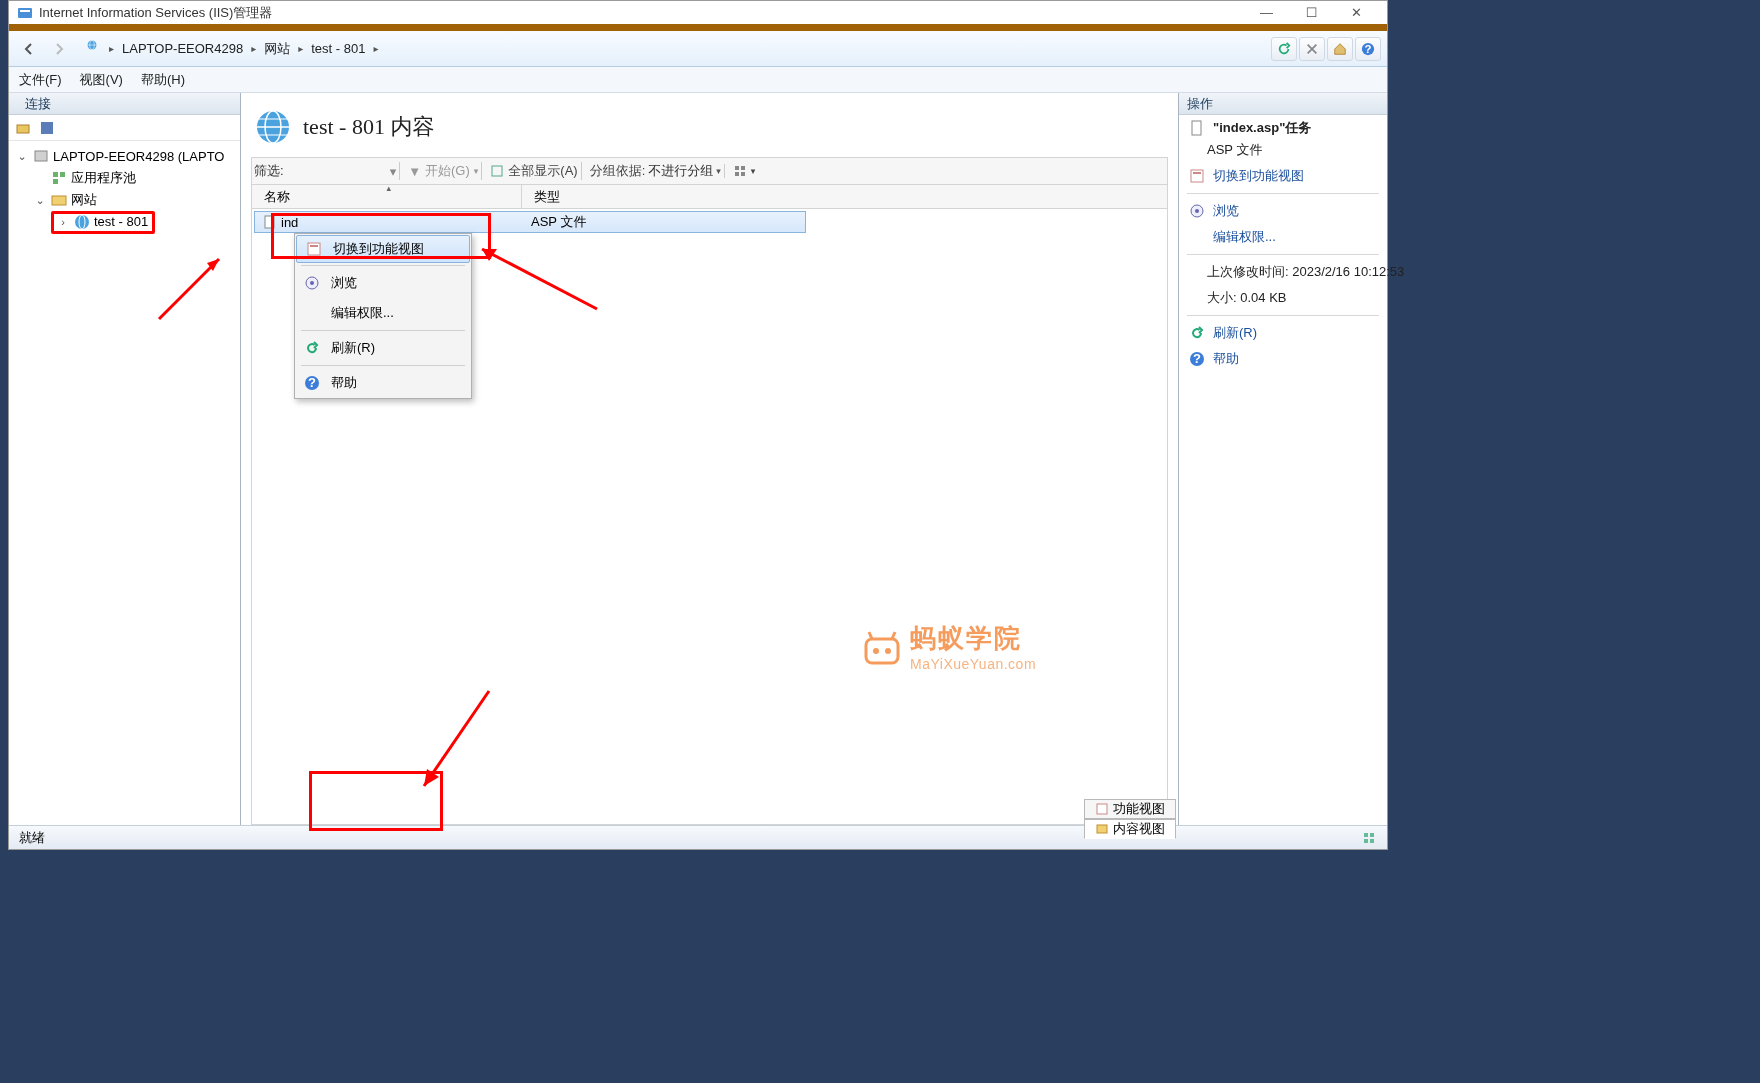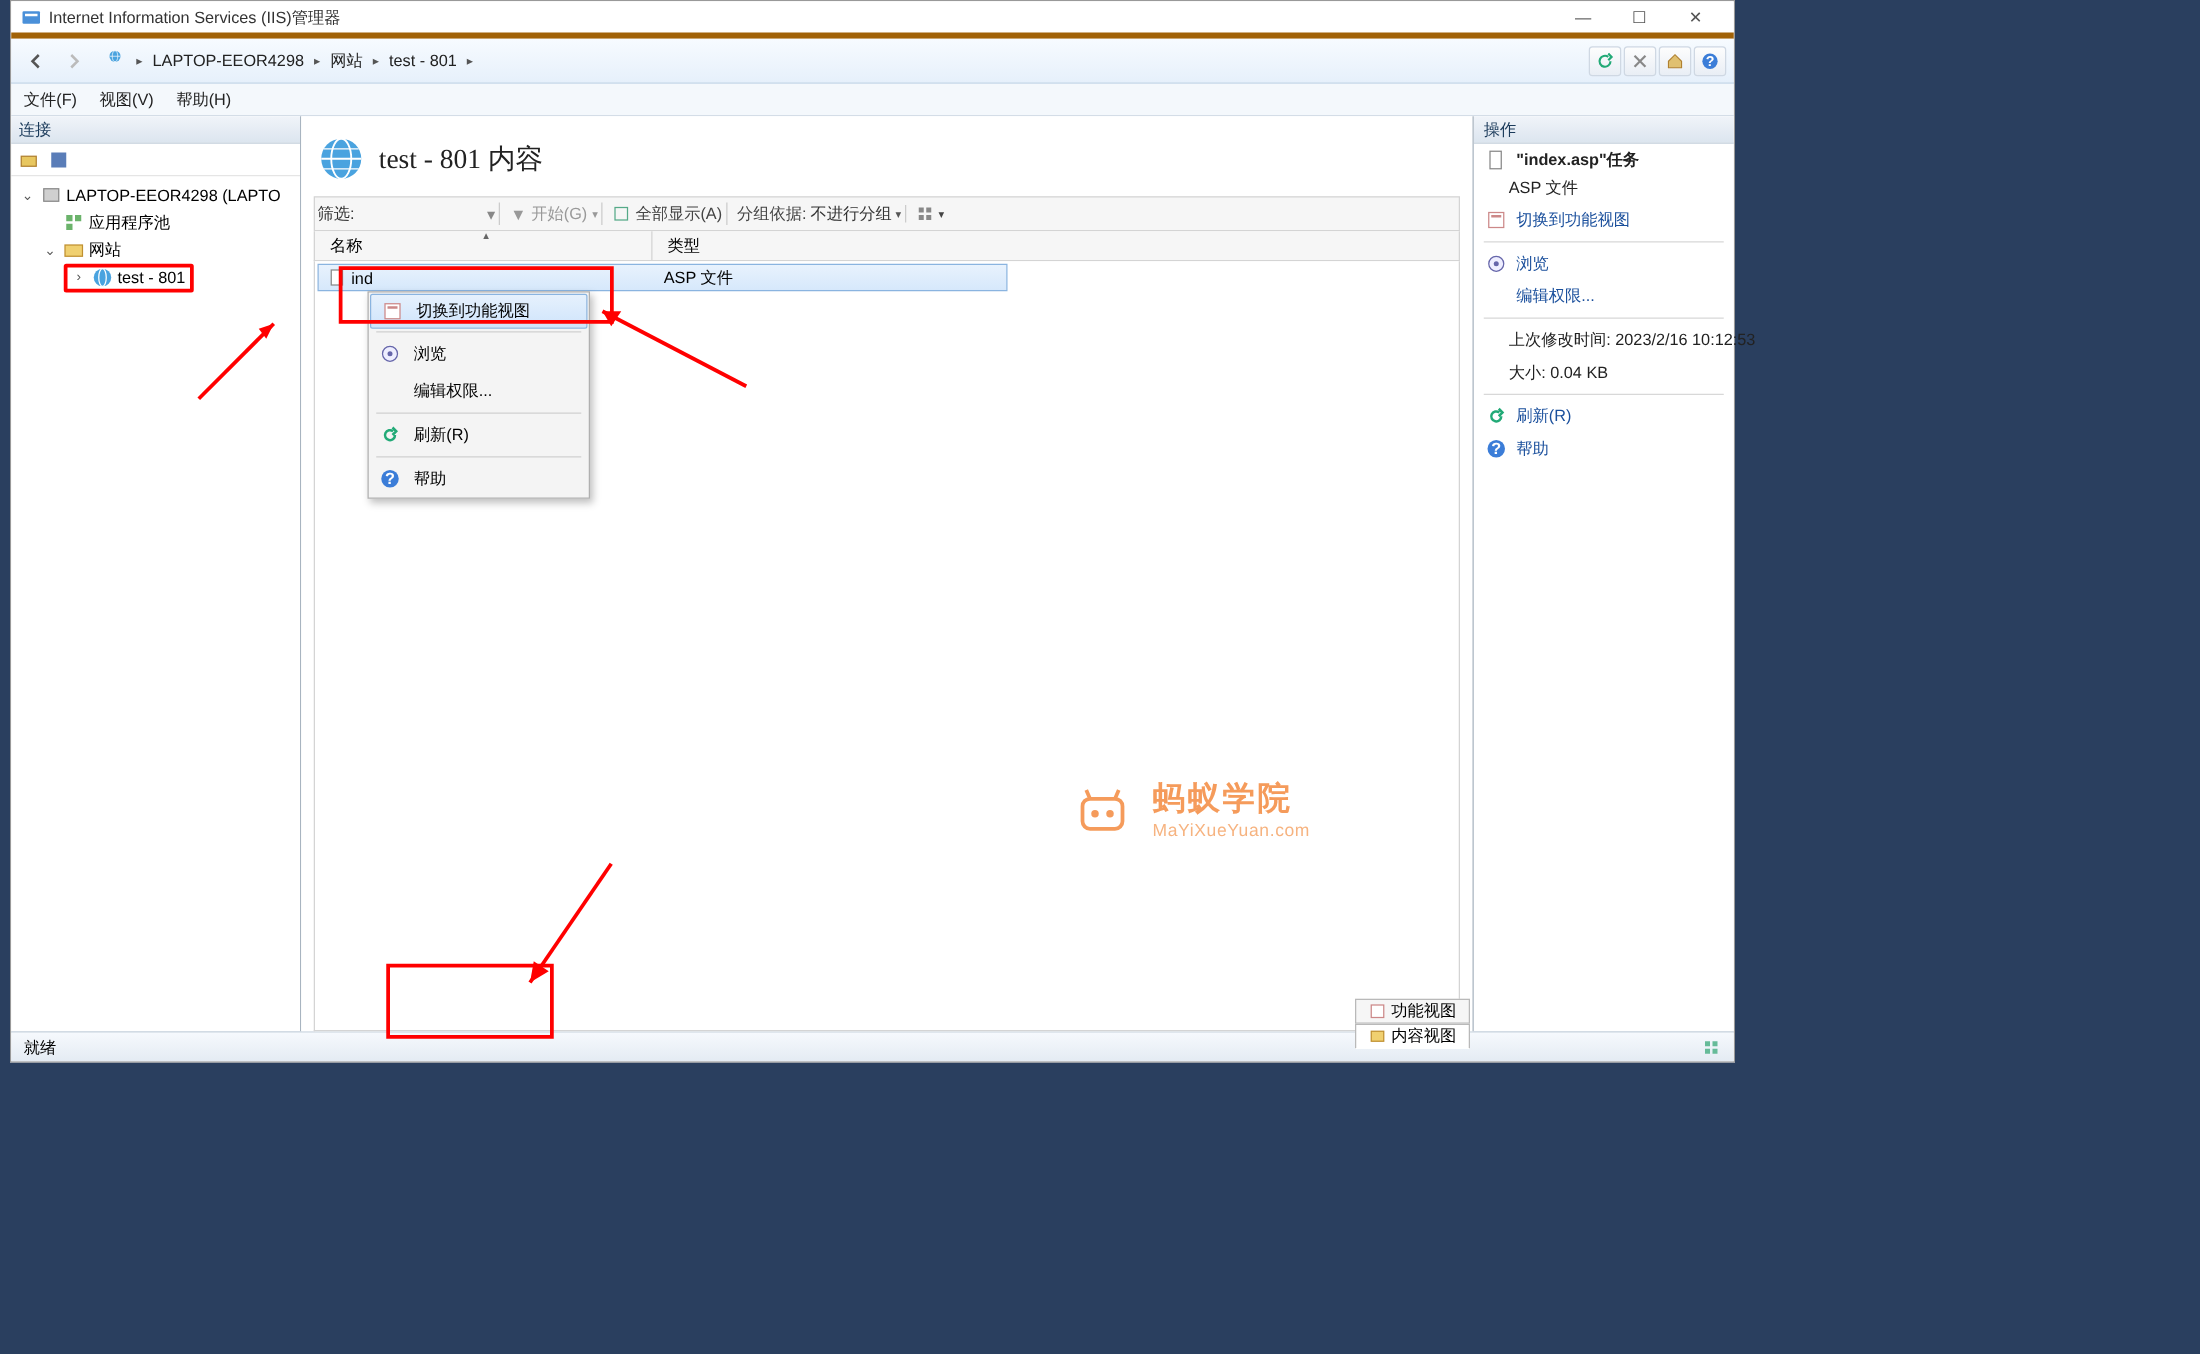--- a/index.html
+++ b/index.html
@@ -1,36 +1,36 @@
 <!DOCTYPE html>
 <html><head>
 <meta charset="utf-8">
 <style>
 * { box-sizing: border-box; margin: 0; padding: 0; font-family: "Microsoft YaHei", "Segoe UI", sans-serif; font-size: 13px; }
 body { width: 1760px; height: 1083px; background: #2a3f5f; overflow: hidden; position: relative; }
 .window { position: absolute; top: 0; left: 8px; width: 1380px; height: 850px; background: #fff; border: 1px solid #999; display: flex; flex-direction: column; }
-.titlebar { height: 30px; background: #fff; display: flex; align-items: center; padding: 0 8px; border-bottom: 5px solid #a16207; }
+.titlebar { height: 30px; background: #fff; display: flex; align-items: center; padding: 0 8px; border-bottom: 7px solid #a16207; }
 .titlebar .icon { width: 16px; height: 16px; margin-right: 6px; }
 .titlebar .title { flex: 1; color: #333; }
 .titlebar .winbtns { display: flex; gap: 0; }
 .titlebar .winbtn { width: 45px; height: 30px; display: flex; align-items: center; justify-content: center; color: #555; cursor: pointer; }
 .navbar { height: 36px; background: linear-gradient(#f7fbff,#e6f0fb); border-bottom: 1px solid #b5cde4; display: flex; align-items: center; padding: 0 6px; }
 .navbtn { width: 28px; height: 28px; display: flex; align-items: center; justify-content: center; color: #666; border-radius: 3px; margin-right: 2px; }
 .navbtn.disabled { color: #bbb; }
 .breadcrumb { display: flex; align-items: center; margin-left: 8px; flex: 1; }
 .breadcrumb .globe { width: 18px; height: 18px; margin-right: 4px; }
 .breadcrumb span { padding: 0 4px; color: #222; }
 .breadcrumb .sep { color: #555; font-size: 10px; }
 .nav-right { display: flex; gap: 2px; margin-left: auto; }
 .nav-right .rbtn { width: 26px; height: 24px; border: 1px solid #cfd8e3; background: linear-gradient(#fdfdfd,#e9eef5); border-radius: 3px; display:flex; align-items:center; justify-content:center; }
 .menubar { height: 26px; background: #f4f8fc; border-bottom: 1px solid #d4dde7; display: flex; align-items: center; padding: 0 10px; gap: 18px; }
 .menubar span { color: #222; cursor: default; }
 .body { flex: 1; display: flex; min-height: 0; }
 .left { width: 232px; border-right: 1px solid #a8b4c0; display: flex; flex-direction: column; background: #fff; }
-.left .hdr { height: 22px; background: linear-gradient(#f0f4f9,#dce5ef); border-bottom: 1px solid #c3cfdb; padding-left: 6px; display: flex; align-items: center; font-weight: 500; color: #1a3a5a; }
+.left .hdr { height: 22px; background: linear-gradient(#f0f4f9,#dce5ef); border-bottom: 1px solid #c3cfdb; padding-left: 16px; display: flex; align-items: center; font-weight: 500; color: #1a3a5a; }
 .left .toolbar { height: 26px; display: flex; align-items: center; padding: 0 4px; gap: 4px; border-bottom: 1px solid #e5e5e5; }
 .left .toolbar .tb { width: 20px; height: 20px; display:flex; align-items:center; justify-content:center; }
 .tree { flex: 1; padding: 4px 2px; font-size: 13px; user-select: none; }
 .tree-row { display: flex; align-items: center; height: 22px; padding-left: 4px; }
 .tree-row .exp { width: 14px; text-align: center; font-size: 11px; color: #555; cursor: pointer; }
 .tree-row .ticon { width: 16px; height: 16px; margin: 0 4px; }
 .hl-red { border: 3px solid #f00; border-radius: 2px; padding: 0 4px 1px 2px; }
 .center { flex: 1; background: #fff; display: flex; flex-direction: column; border-right: 1px solid #a8b4c0; padding: 12px 10px 0; position: relative; }
 .center-head { display: flex; align-items: center; margin: 4px 4px 12px; }
 .center-head .big-icon { width: 36px; height: 36px; margin-right: 12px; }
@@ -62,21 +62,21 @@
 .action .aicon { width: 16px; flex-shrink:0; margin-top:1px; }
 .action.head { color: #222; font-weight: 700; }
 .action.plain { color: #222; cursor: default; flex-direction: column; gap: 2px; padding-left: 28px; }
 .action.plain span { white-space: nowrap; }
 .divider { height: 1px; background: #d8d8d8; margin: 4px 8px; }
 .statusbar { height: 24px; background: linear-gradient(#f6f9fd,#e4ebf3); border-top: 1px solid #c3cfdb; display: flex; align-items: center; padding: 0 10px; font-size: 12px; }
 .statusbar .sright { margin-left: auto; }
 .red-box { position: absolute; border: 3px solid #f00; pointer-events: none; }
 .arrow-svg { position:absolute; pointer-events:none; }
 svg { display:block; }
-.watermark { position:absolute; left:610px; top:412px; display:flex; align-items:center; gap:20px; opacity:0.85; pointer-events:none; }
+.watermark { position:absolute; left:610px; top:412px; display:flex; align-items:center; gap:8px; opacity:0.85; pointer-events:none; }
 .watermark .wm-icon { width:40px; height:40px; }
 .watermark .wm-text { display:flex; flex-direction:column; }
 .watermark .wm-main { font-size:26px; font-weight:700; color:#f48a3f; letter-spacing:2px;}
 .watermark .wm-sub { font-size:14px; color:#f5a66a; letter-spacing:0.5px;}
 </style>
 </head>
 <body>
 
 <div class="window">
   <div class="titlebar">

